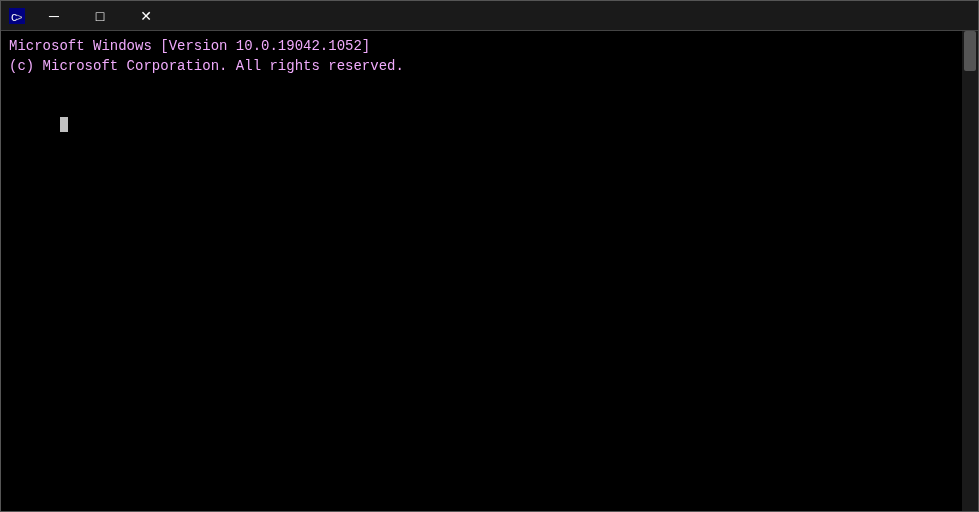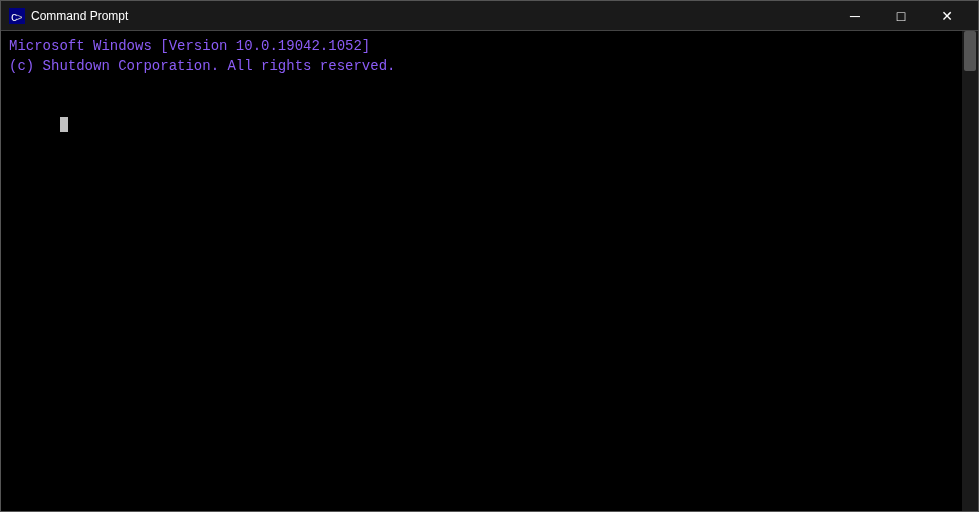--- a/index.html
+++ b/index.html
@@ -70,21 +70,21 @@
       display: flex;
       align-items: center;
       justify-content: center;
       font-family: 'Segoe UI', Arial, sans-serif;
     }
 
     .console-area {
       flex: 1;
       background: #000000;
       padding: 6px 8px;
-      color: #8b5cf6;
+      color: #f0abfc;
       font-family: 'Courier New', Courier, monospace;
       font-size: 14px;
       line-height: 1.4;
       overflow: hidden;
       position: relative;
     }
 
     .console-line {
       white-space: pre;
     }
@@ -122,31 +122,30 @@
 
 <div class="window">
   <div class="title-bar">
     <div class="title-bar-icon">
       <svg viewBox="0 0 16 16" xmlns="http://www.w3.org/2000/svg">
         <rect width="16" height="16" fill="#000080"></rect>
         <text x="2" y="13" font-family="Courier New" font-size="11" fill="white">C</text>
         <text x="7" y="13" font-family="Courier New" font-size="11" fill="#c0c0c0">&gt;</text>
       </svg>
     </div>
-    <span class="title-bar-text">Command Prompt</span>
     <div class="title-bar-controls">
       <button class="title-btn">─</button>
       <button class="title-btn">□</button>
       <button class="title-btn close">✕</button>
     </div>
   </div>
 
   <div class="console-area">
     <div class="console-line">Microsoft Windows [Version 10.0.19042.1052]</div>
-    <div class="console-line">(c) Shutdown Corporation. All rights reserved.</div>
+    <div class="console-line">(c) Microsoft Corporation. All rights reserved.</div>
     <div class="console-line">&nbsp;</div>
     <div class="console-line">
       <span class="cursor"></span>
     </div>
     <div class="scrollbar">
       <div class="scrollbar-thumb"></div>
     </div>
   </div>
 </div>
 

